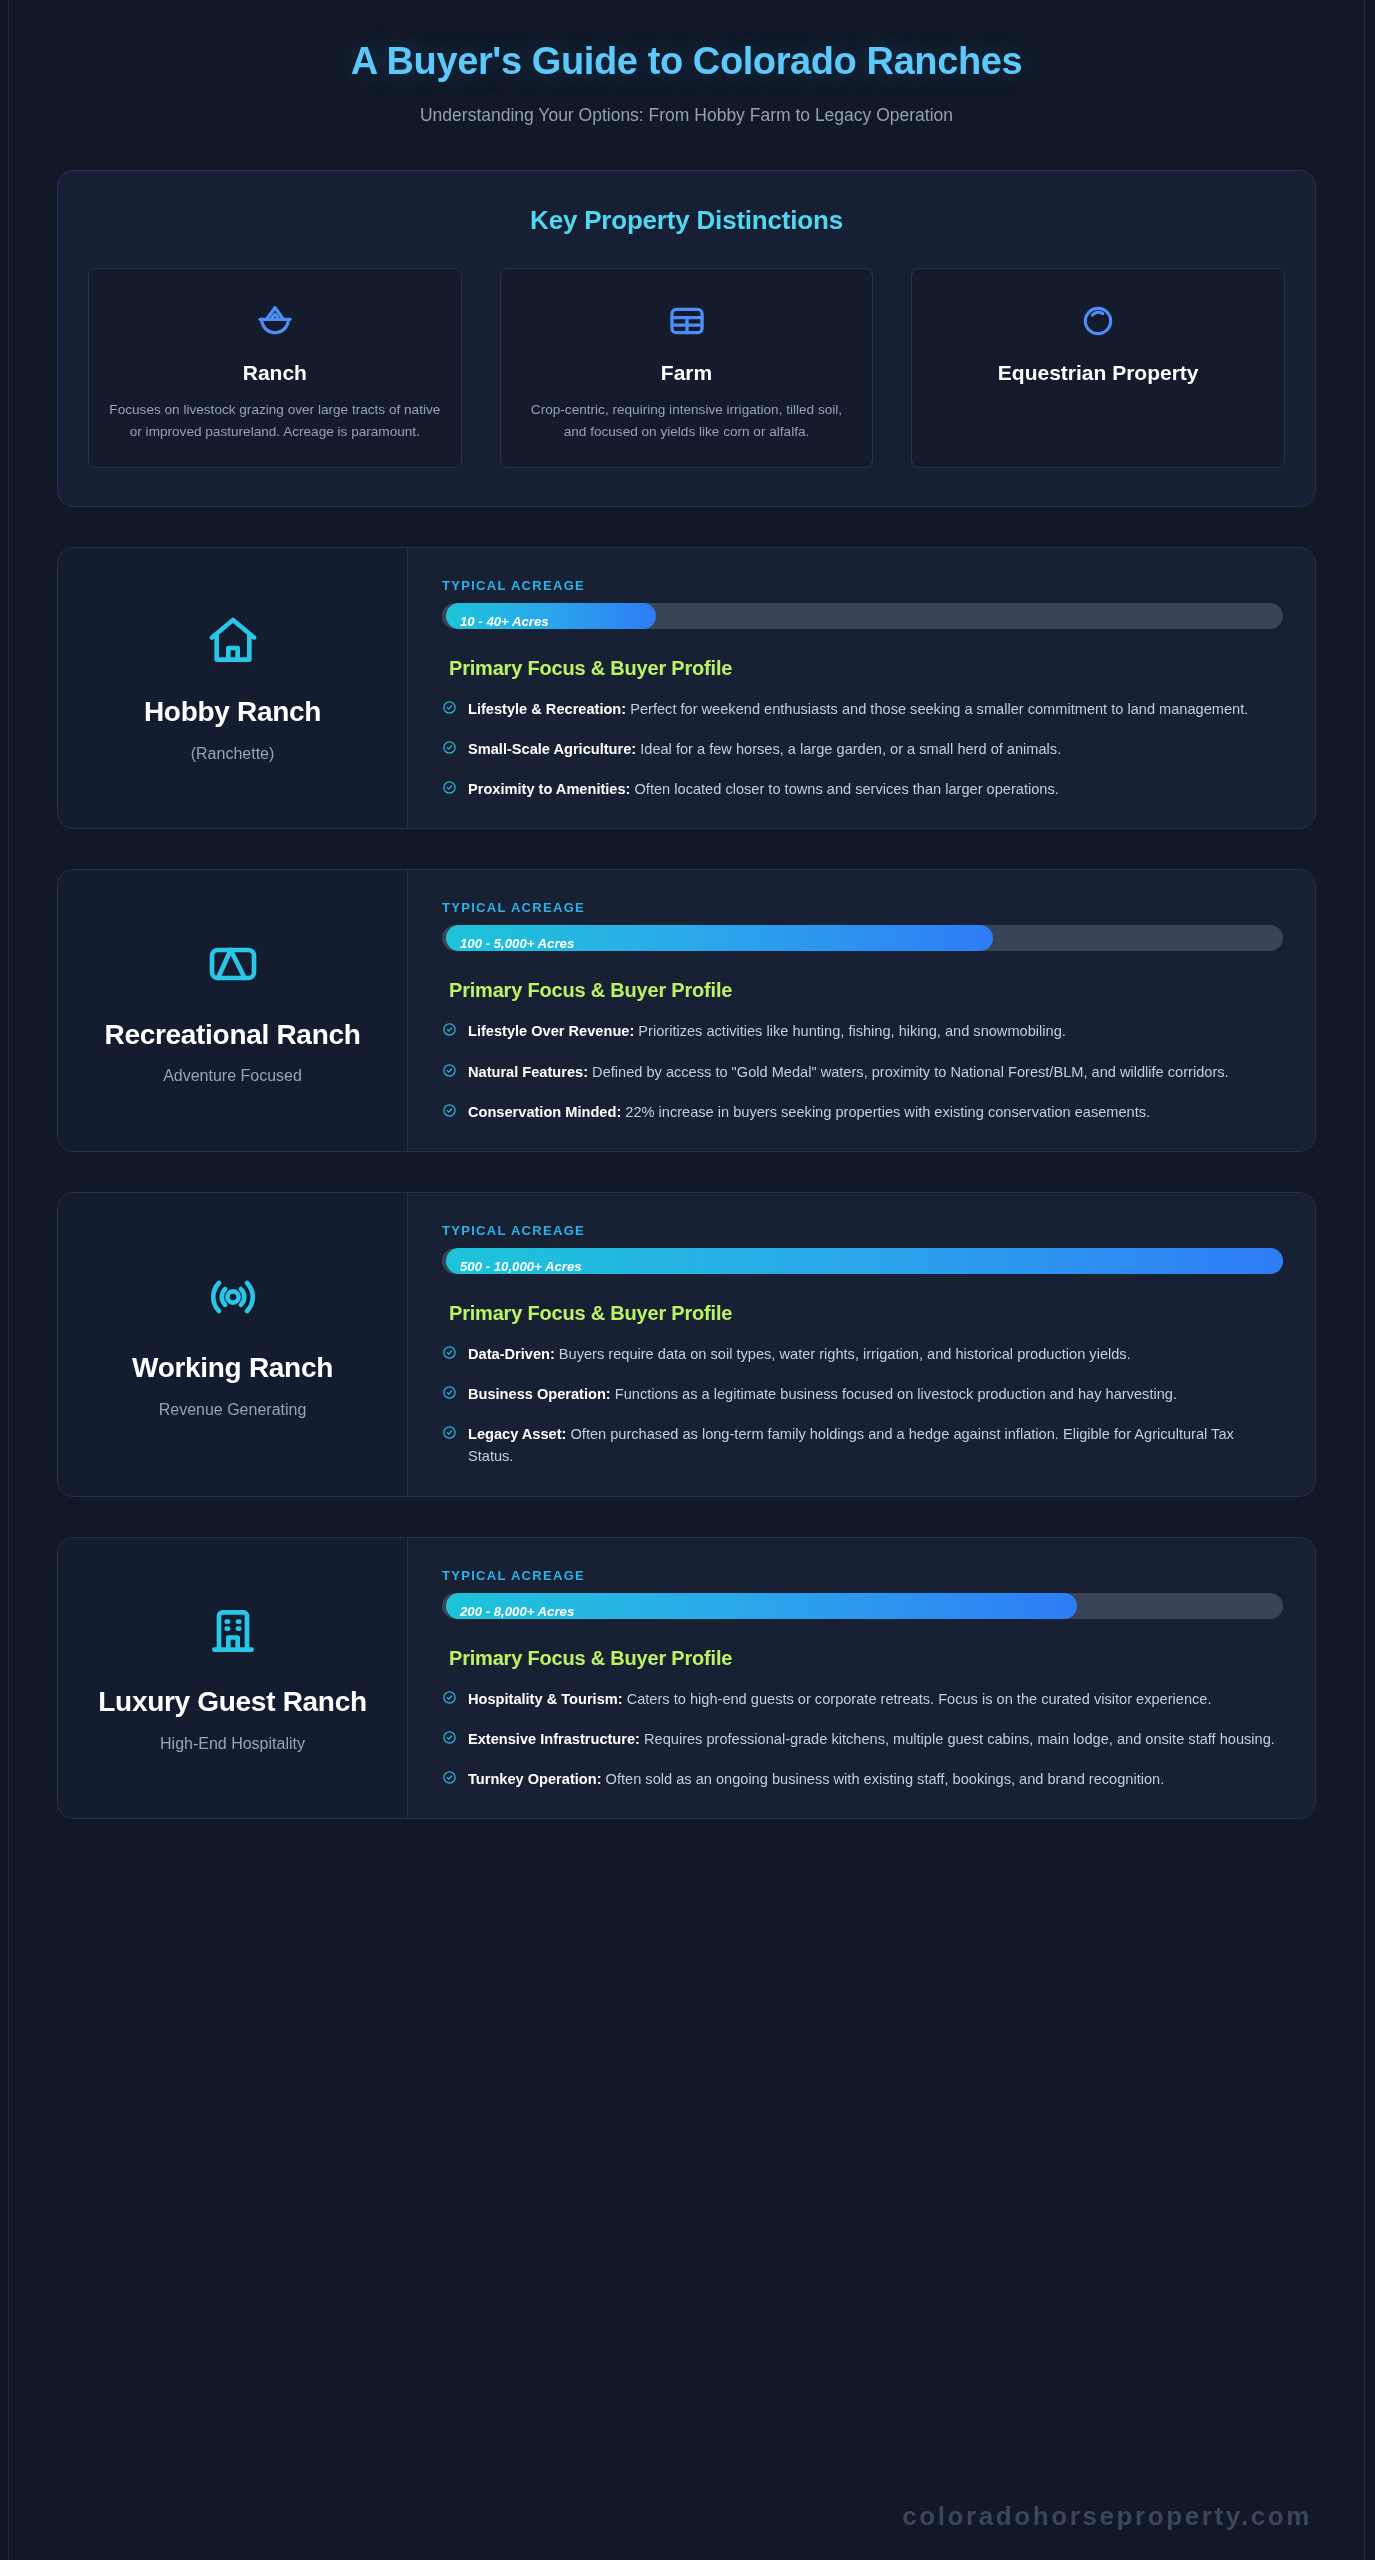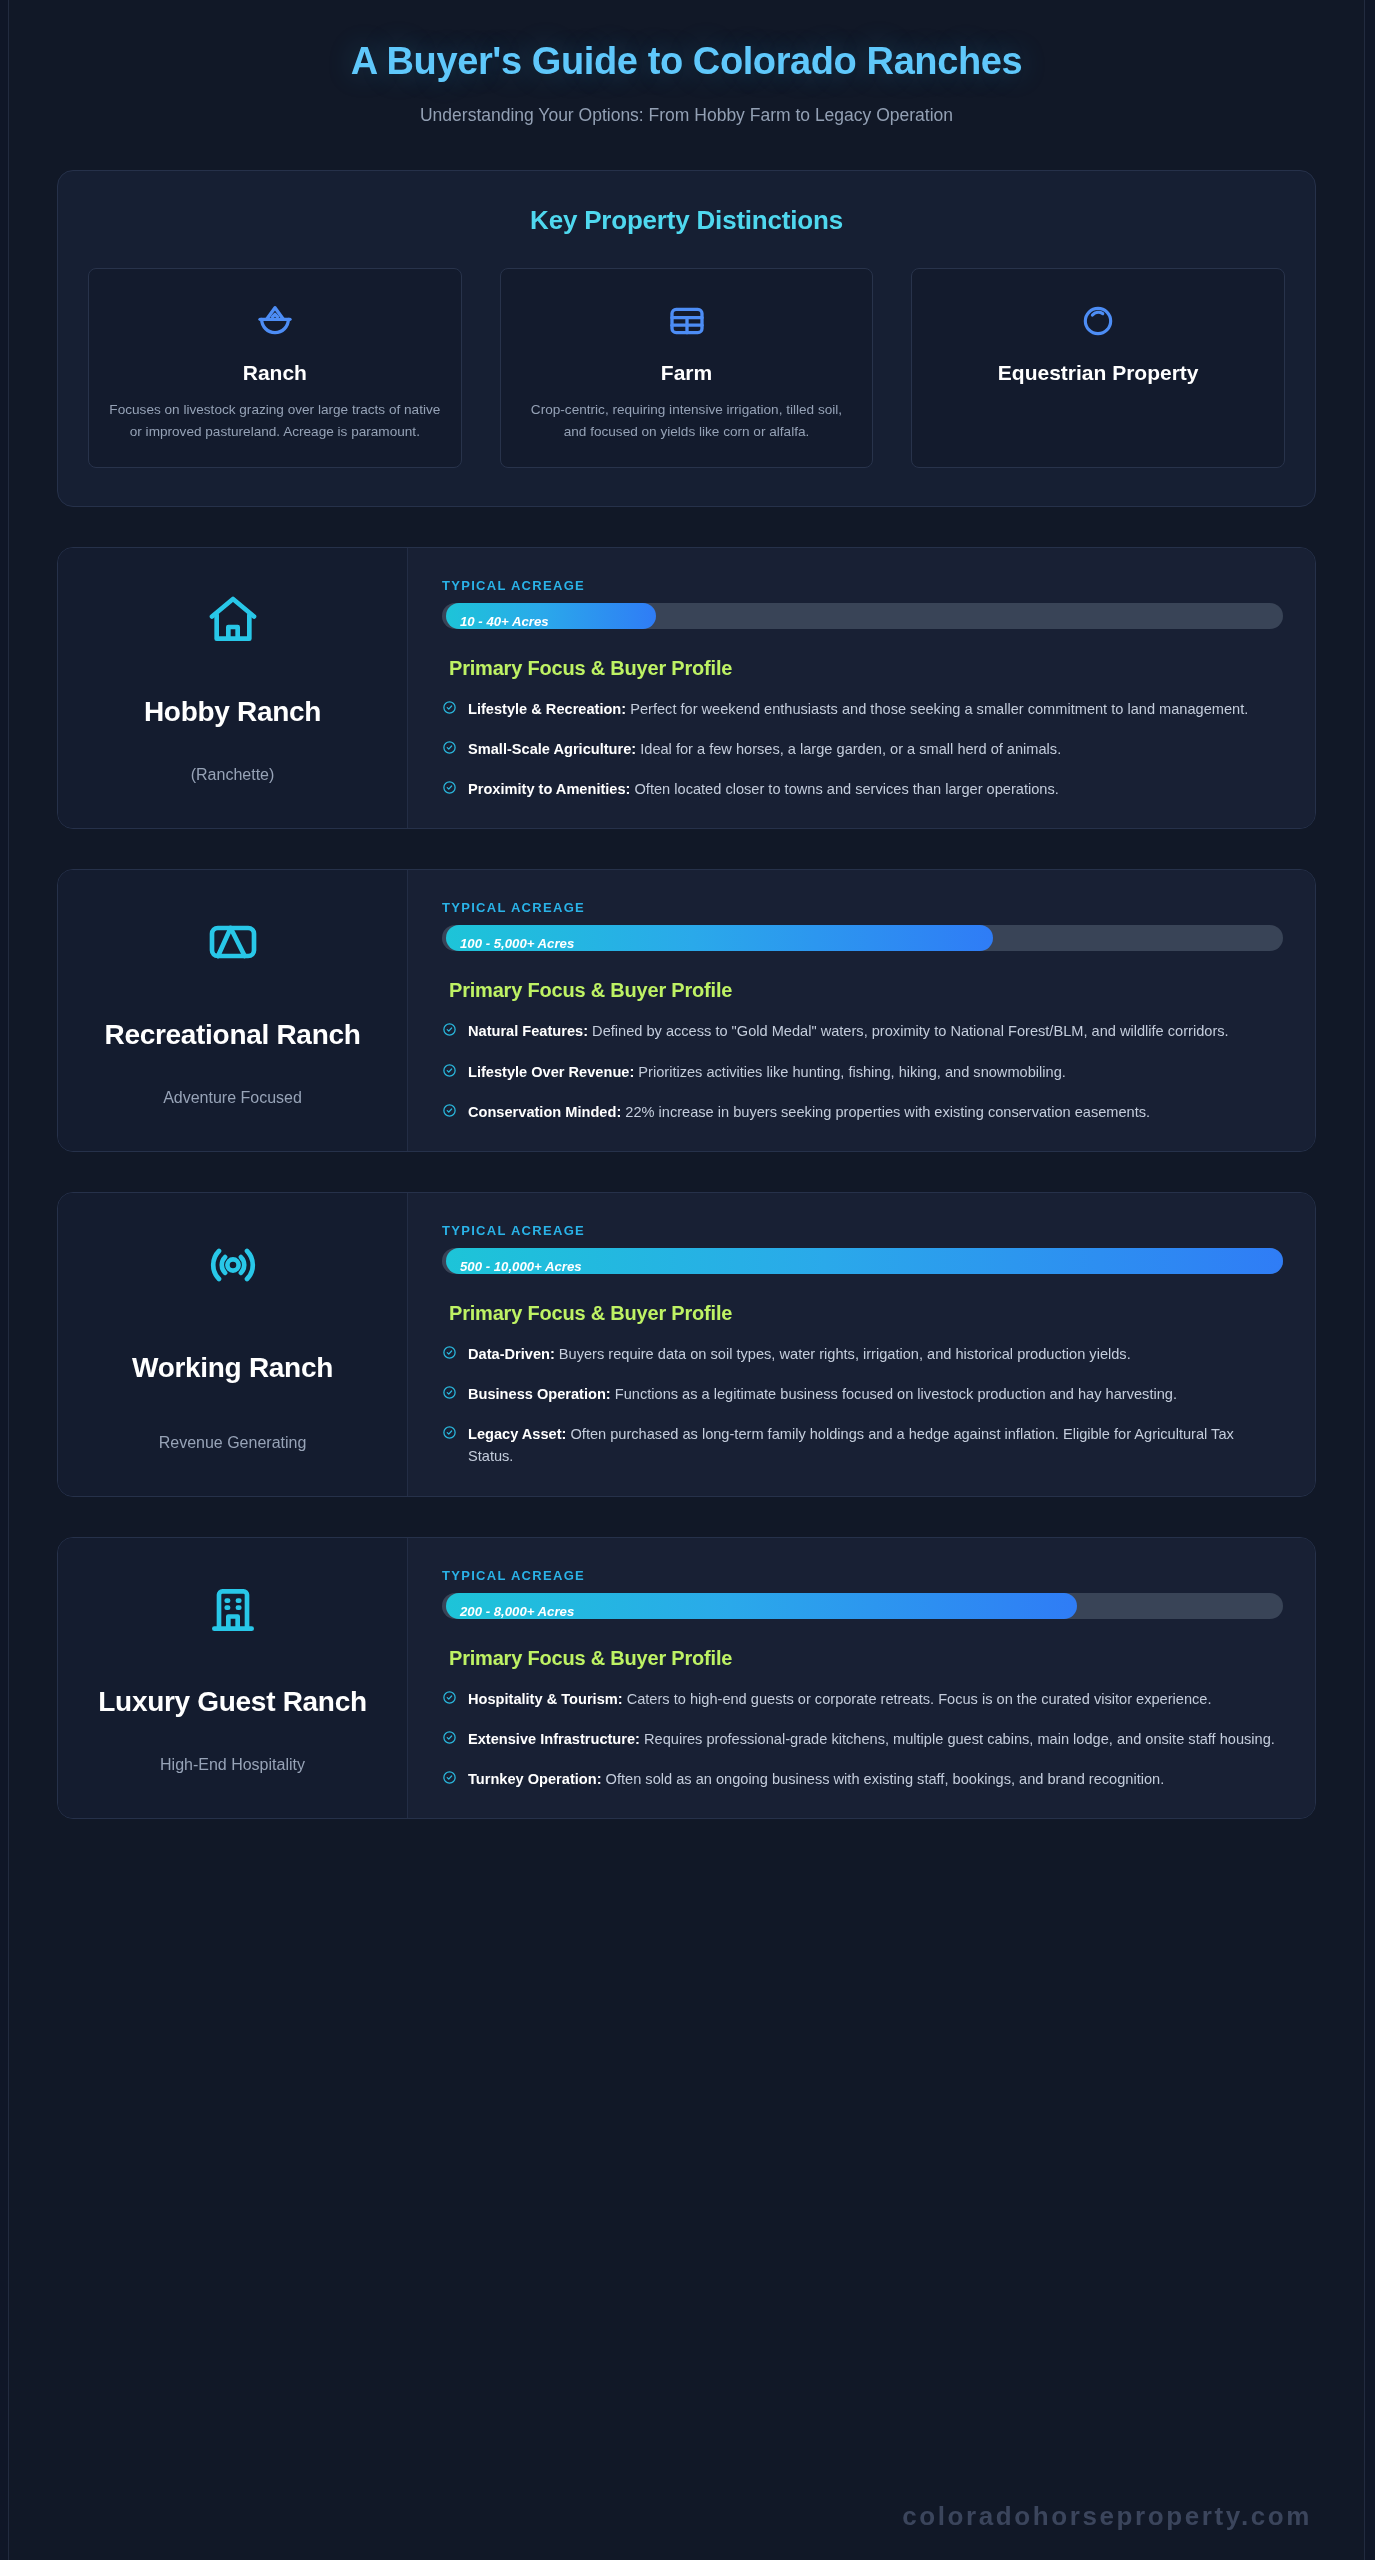--- a/index.html
+++ b/index.html
@@ -100,21 +100,21 @@
     overflow:hidden;
   }
   .rtype-left {
     width:350px;
     flex:0 0 350px;
     background:#141c2f;
     border-right:1px solid #232d45;
     display:flex;
     flex-direction:column;
     align-items:center;
-    justify-content:space-between;
+    justify-content:center;
     text-align:center;
     padding:44px 24px 44px 24px;
   }
   .rtype-icon { margin-bottom:22px; }
   .rtype-icon svg { stroke:#28c7e8; }
   .rtype-name {
     font-size:28px;
     font-weight:bold;
     color:#ffffff;
     line-height:1.2;
@@ -326,30 +326,30 @@
       </div>
       <div class="focus-title">Primary Focus &amp; Buyer Profile</div>
       <ul class="blist">
         <li class="bitem">
           <span class="check">
             <svg width="15" height="15" viewBox="0 0 24 24" fill="none" stroke-width="2" stroke-linecap="round" stroke-linejoin="round">
                 <circle cx="12" cy="12" r="9"></circle>
                 <path d="M8.4 12.2 l2.4 2.4 l4.6-5"></path>
               </svg>
           </span>
+          <span class="btext"><b>Lifestyle Over Revenue:</b><span> Prioritizes activities like hunting, fishing, hiking, and snowmobiling.</span></span>
+        </li>
+        <li class="bitem">
+          <span class="check">
+            <svg width="15" height="15" viewBox="0 0 24 24" fill="none" stroke-width="2" stroke-linecap="round" stroke-linejoin="round">
+                <circle cx="12" cy="12" r="9"></circle>
+                <path d="M8.4 12.2 l2.4 2.4 l4.6-5"></path>
+              </svg>
+          </span>
           <span class="btext"><b>Natural Features:</b><span> Defined by access to "Gold Medal" waters, proximity to National Forest/BLM, and wildlife corridors.</span></span>
-        </li>
-        <li class="bitem">
-          <span class="check">
-            <svg width="15" height="15" viewBox="0 0 24 24" fill="none" stroke-width="2" stroke-linecap="round" stroke-linejoin="round">
-                <circle cx="12" cy="12" r="9"></circle>
-                <path d="M8.4 12.2 l2.4 2.4 l4.6-5"></path>
-              </svg>
-          </span>
-          <span class="btext"><b>Lifestyle Over Revenue:</b><span> Prioritizes activities like hunting, fishing, hiking, and snowmobiling.</span></span>
         </li>
         <li class="bitem">
           <span class="check">
             <svg width="15" height="15" viewBox="0 0 24 24" fill="none" stroke-width="2" stroke-linecap="round" stroke-linejoin="round">
                 <circle cx="12" cy="12" r="9"></circle>
                 <path d="M8.4 12.2 l2.4 2.4 l4.6-5"></path>
               </svg>
           </span>
           <span class="btext"><b>Conservation Minded:</b><span> 22% increase in buyers seeking properties with existing conservation easements.</span></span>
         </li>

